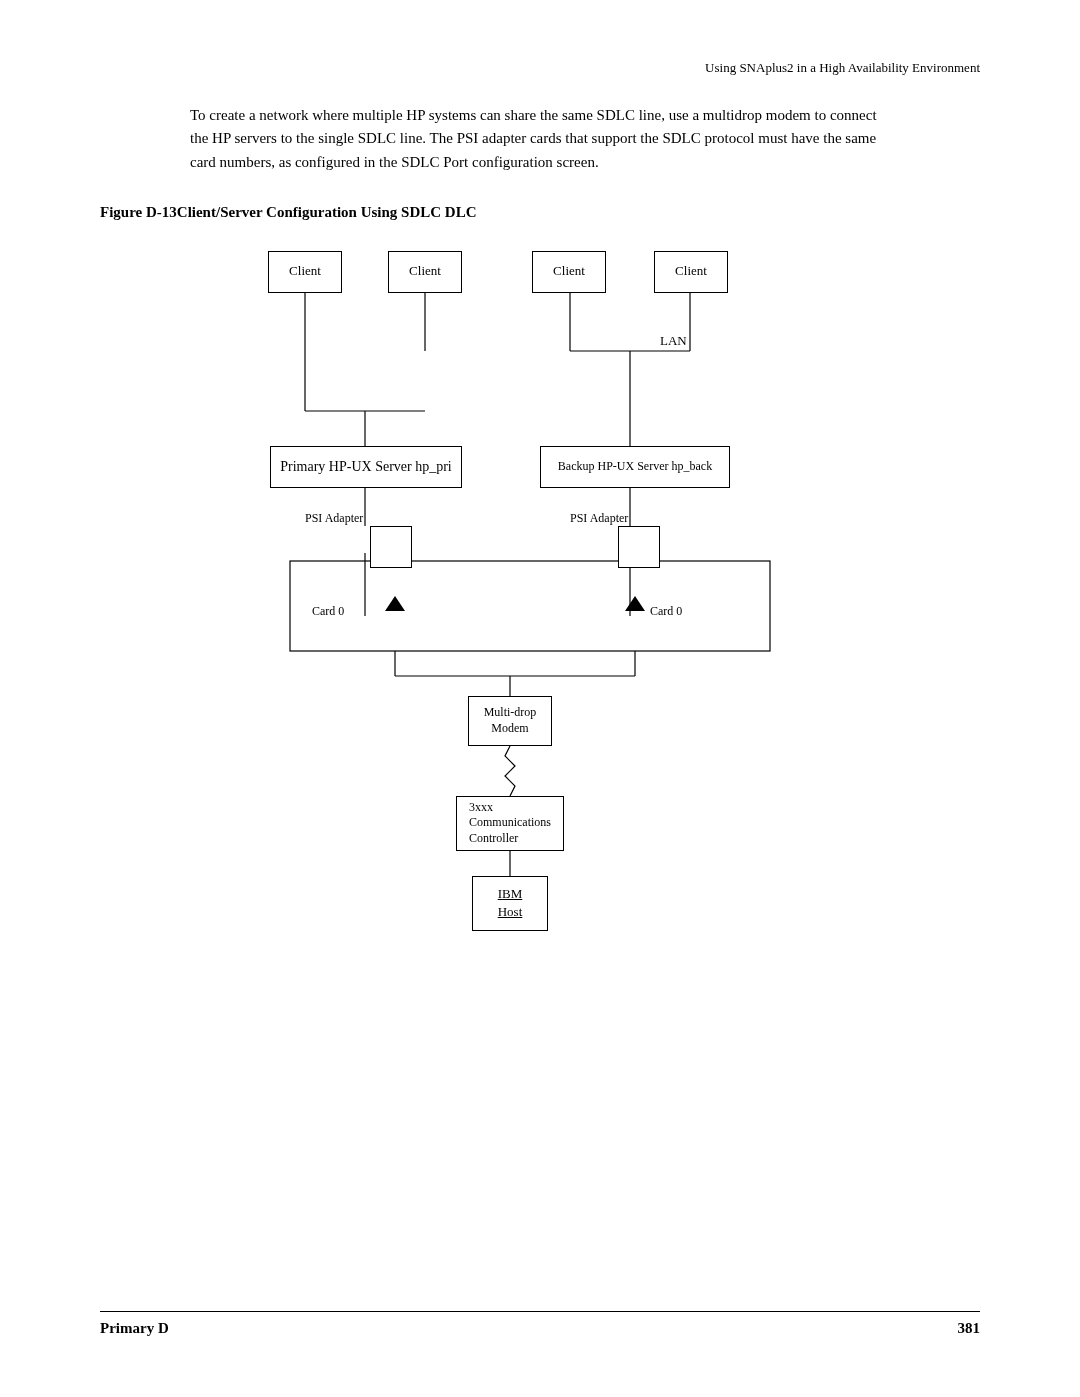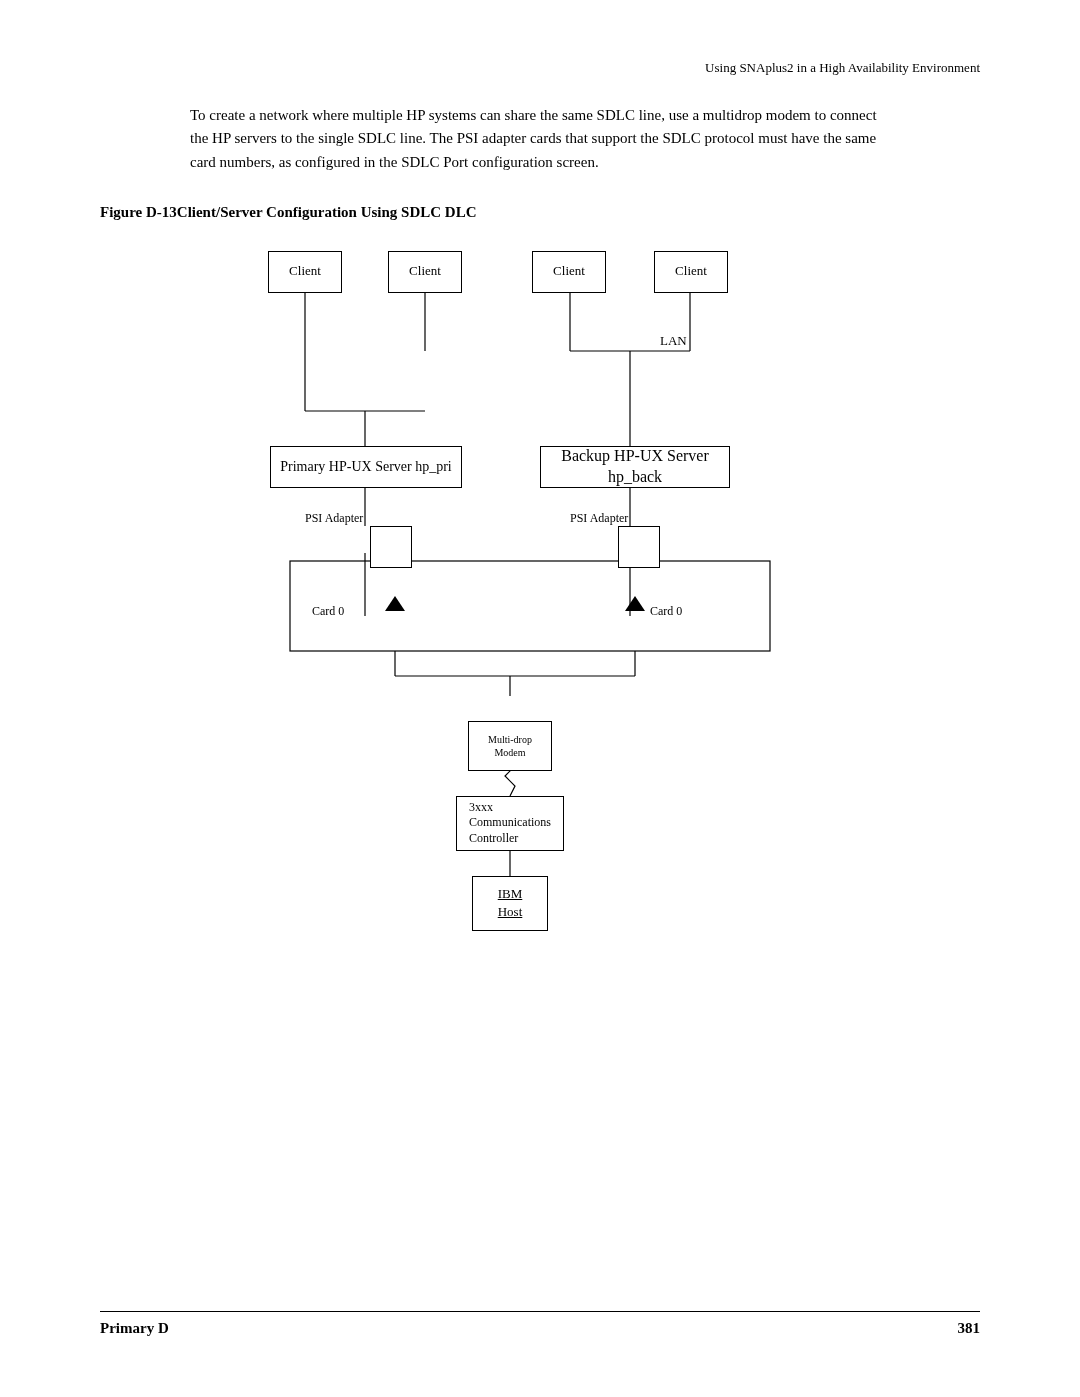--- a/index.html
+++ b/index.html
@@ -163,21 +163,21 @@
       </div>
 
       <div style="position:absolute; left:430px; top:92px; font-size:13px;">
         <span>LAN</span>
       </div>
 
       <div class="box" style="left:40px; top:205px; width:192px; height:42px; font-size:14px;">
         <span>Primary HP-UX Server hp_pri</span>
       </div>
 
-      <div class="box" style="left:310px; top:205px; width:190px; height:42px; font-size:16px;">
+      <div class="box" style="left:310px; top:205px; width:190px; height:42px; font-size:12px;">
         <span>Backup HP-UX Server hp_back</span>
       </div>
 
       <div style="position:absolute; left:75px; top:270px; font-size:12px;">
         <span>PSI Adapter</span>
       </div>
 
       <div style="position:absolute; left:340px; top:270px; font-size:12px;">
         <span>PSI Adapter</span>
       </div>
@@ -186,21 +186,21 @@
       <div class="box" style="left:388px; top:285px; width:42px; height:42px;"></div>
 
       <div style="position:absolute; left:82px; top:363px; font-size:12px;">
         <span>Card 0</span>
       </div>
 
       <div style="position:absolute; left:420px; top:363px; font-size:12px;">
         <span>Card 0</span>
       </div>
 
-      <div class="box" style="left:238px; top:455px; width:84px; height:50px; font-size:10px; white-space:pre-line;margin-top:25px;">Multi-drop
+      <div class="box" style="left:238px; top:455px; width:84px; height:50px; font-size:12px; white-space:pre-line;">Multi-drop
 Modem</div>
 
       <div class="box" style="left:226px; top:555px; width:108px; height:55px; font-size:12px; text-align:left; line-height:1.3;">
         <span>3xxx<br>Communications<br>Controller</span>
       </div>
 
       <div class="box" style="left:242px; top:635px; width:76px; height:55px; font-size:13px; text-align:center; line-height:1.4;text-decoration:underline;">
         <span>IBM<br>Host</span>
       </div>
 

